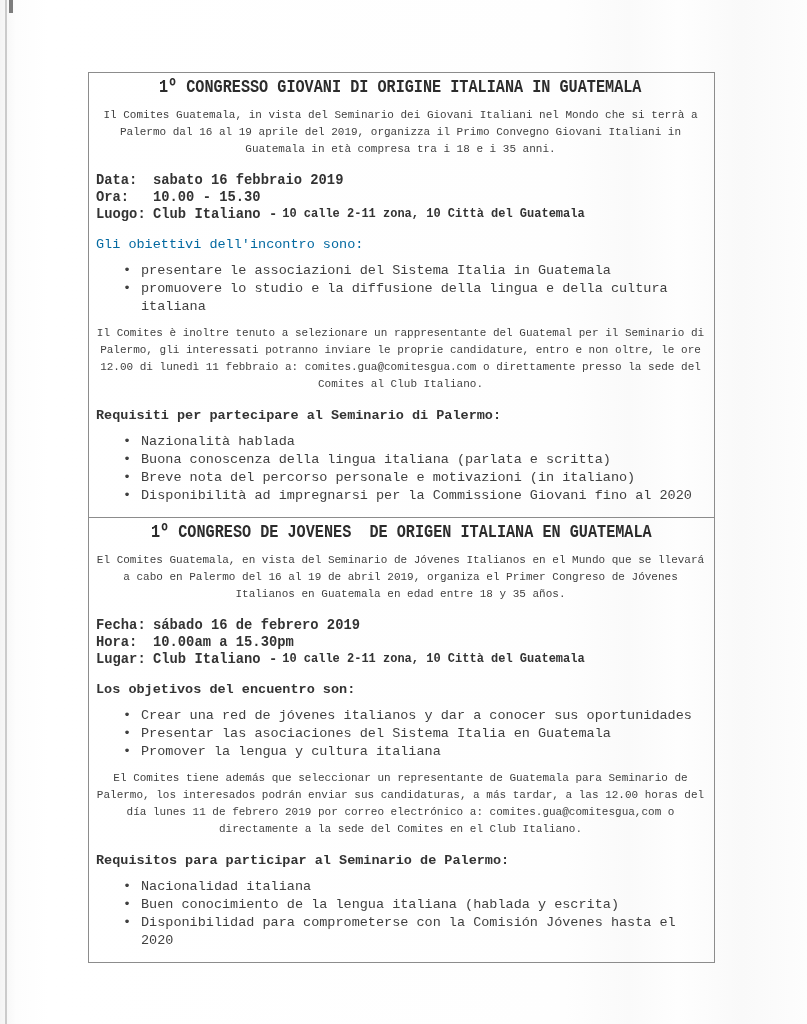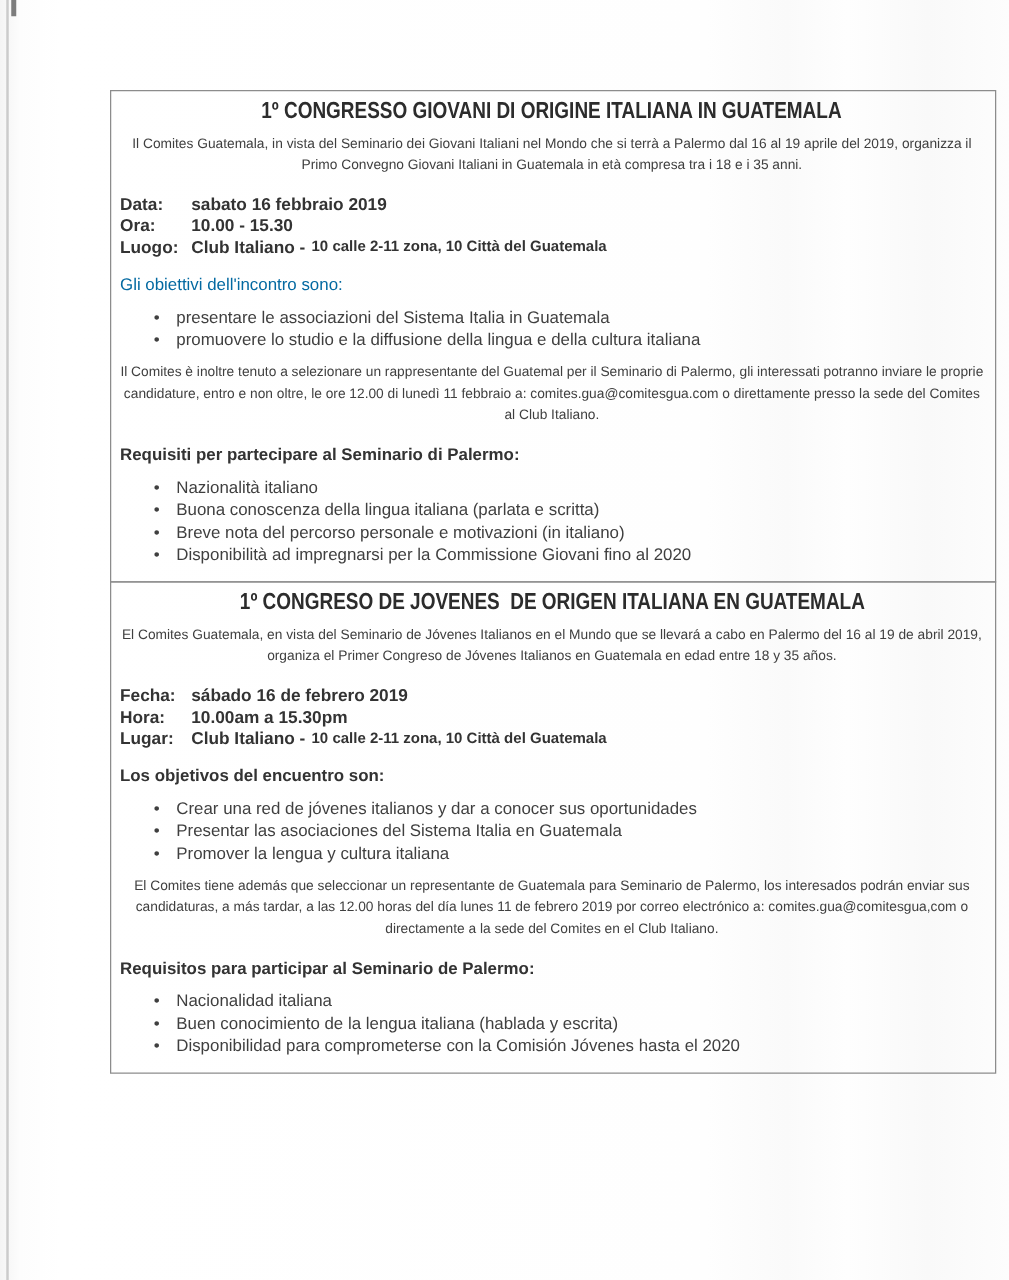--- a/index.html
+++ b/index.html
@@ -27,21 +27,22 @@
     background: #cbcbcb;
   }
   .edge-line-dark {
     position: absolute; left: 9px; top: 0;
     width: 4px; height: 13px;
     background: #7d7d7d;
   }
   .doc {
     position: absolute;
     left: 88px; top: 72px;
-    width: 709px;
+    width: 627px;
+    font-family: Liberation Mono, monospace;
   }
   .sec {
     border: 1.5px solid #8c8c8c;
     padding: 4px 9px 10px 7px;
   }
   .sec + .sec { margin-top: -1.5px; }
   .sec-title {
     margin: 0 0 8px 0;
     text-align: center;
     line-height: 22px;
@@ -129,21 +130,21 @@
     <ul>
       <li>presentare le associazioni del Sistema Italia in Guatemala</li>
       <li>promuovere lo studio e la diffusione della lingua e della cultura italiana</li>
     </ul>
 
     <p>Il Comites è inoltre tenuto a selezionare un rappresentante del Guatemal per il Seminario di Palermo, gli interessati potranno inviare le proprie candidature, entro e non oltre, le ore 12.00 di lunedì 11 febbraio a: comites.gua@comitesgua.com o direttamente presso la sede del Comites al Club Italiano.</p>
 
     <div class="heading">Requisiti per partecipare al Seminario di Palermo:</div>
 
     <ul class="req">
-      <li>Nazionalità italiano</li>
+      <li>Nazionalità hablada</li>
       <li>Buona conoscenza della lingua italiana (parlata e scritta)</li>
       <li>Breve nota del percorso personale e motivazioni (in italiano)</li>
       <li>Disponibilità ad impregnarsi per la Commissione Giovani fino al 2020</li>
     </ul>
   </div>
 
   <div class="sec">
     <h1 class="sec-title"><span>1º CONGRESO DE JOVENES  DE ORIGEN ITALIANA EN GUATEMALA</span></h1>
 
     <p>El Comites Guatemala, en vista del Seminario de Jóvenes Italianos en el Mundo que se llevará a cabo en Palermo del 16 al 19 de abril 2019, organiza el Primer Congreso de Jóvenes Italianos en Guatemala en edad entre 18 y 35 años.</p>

